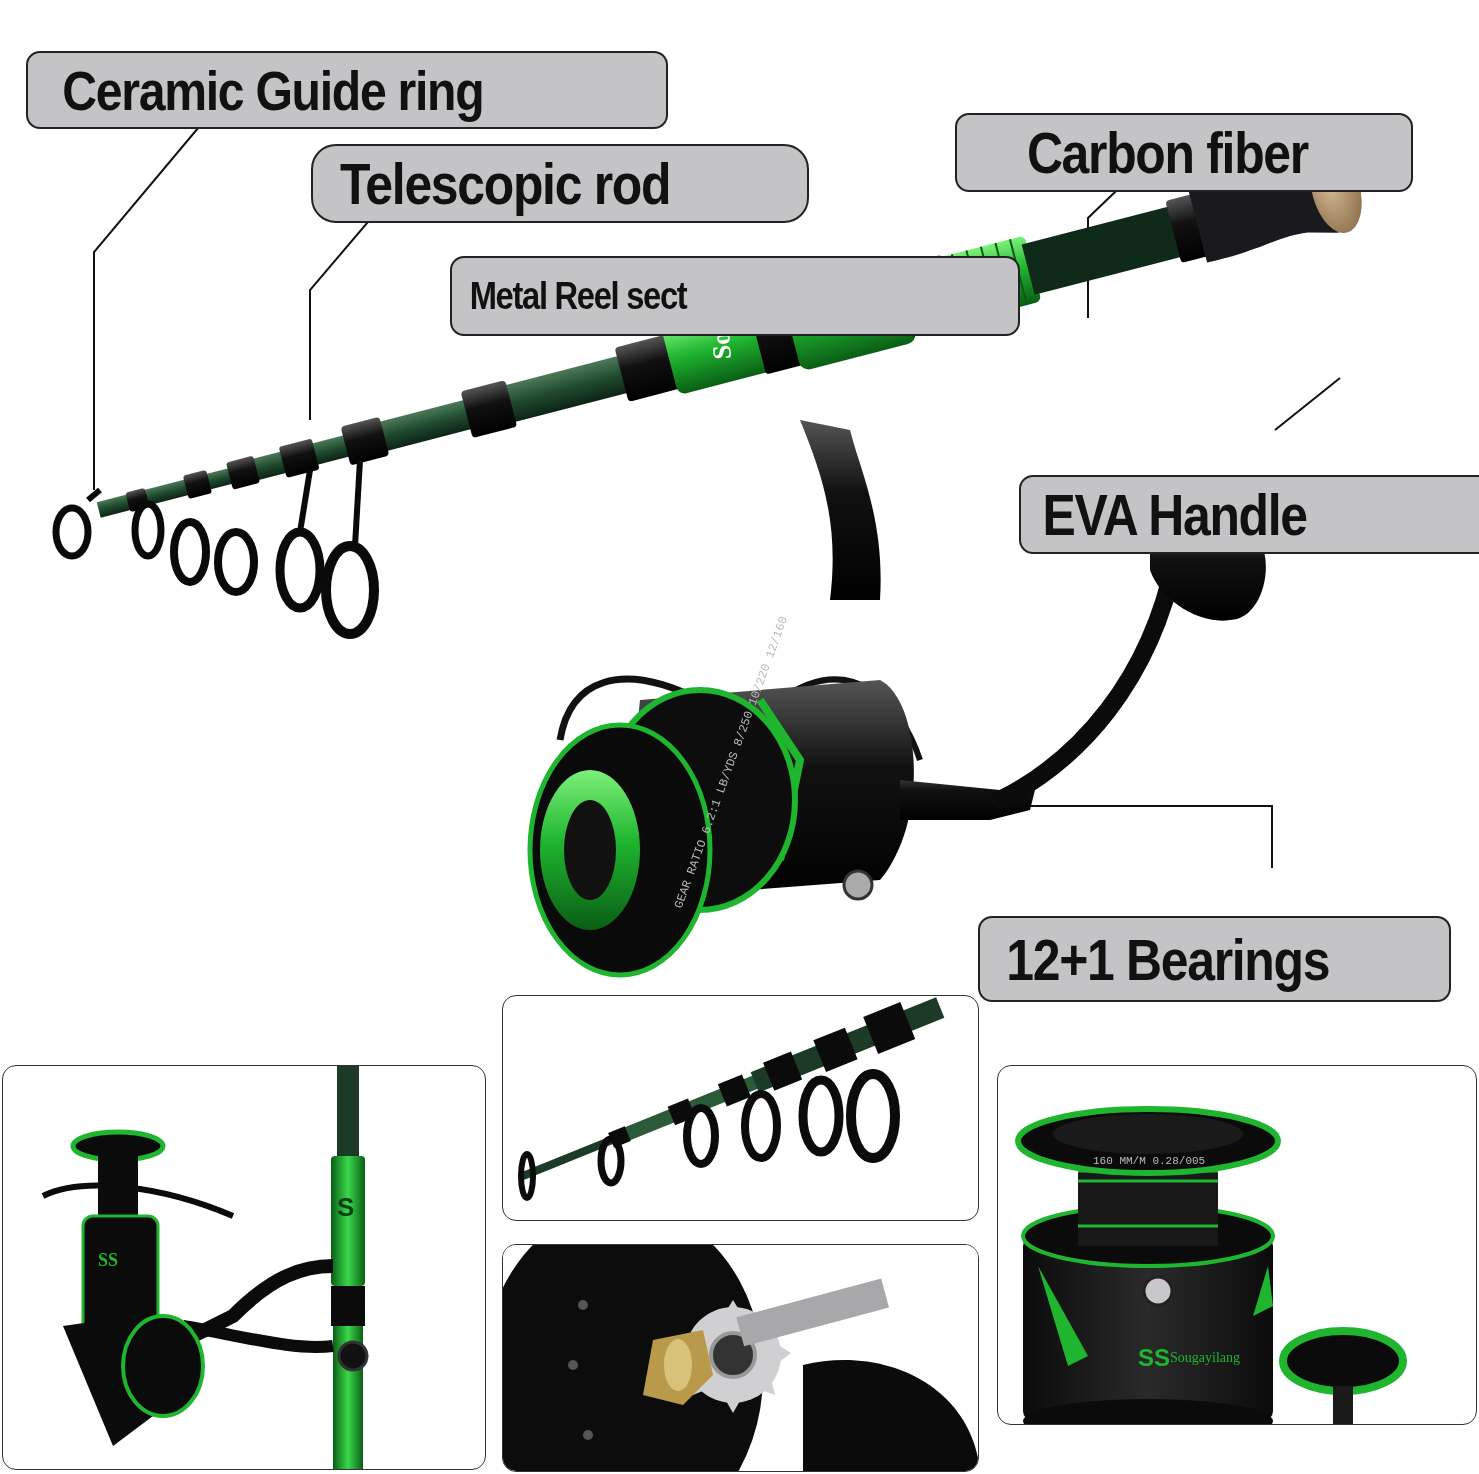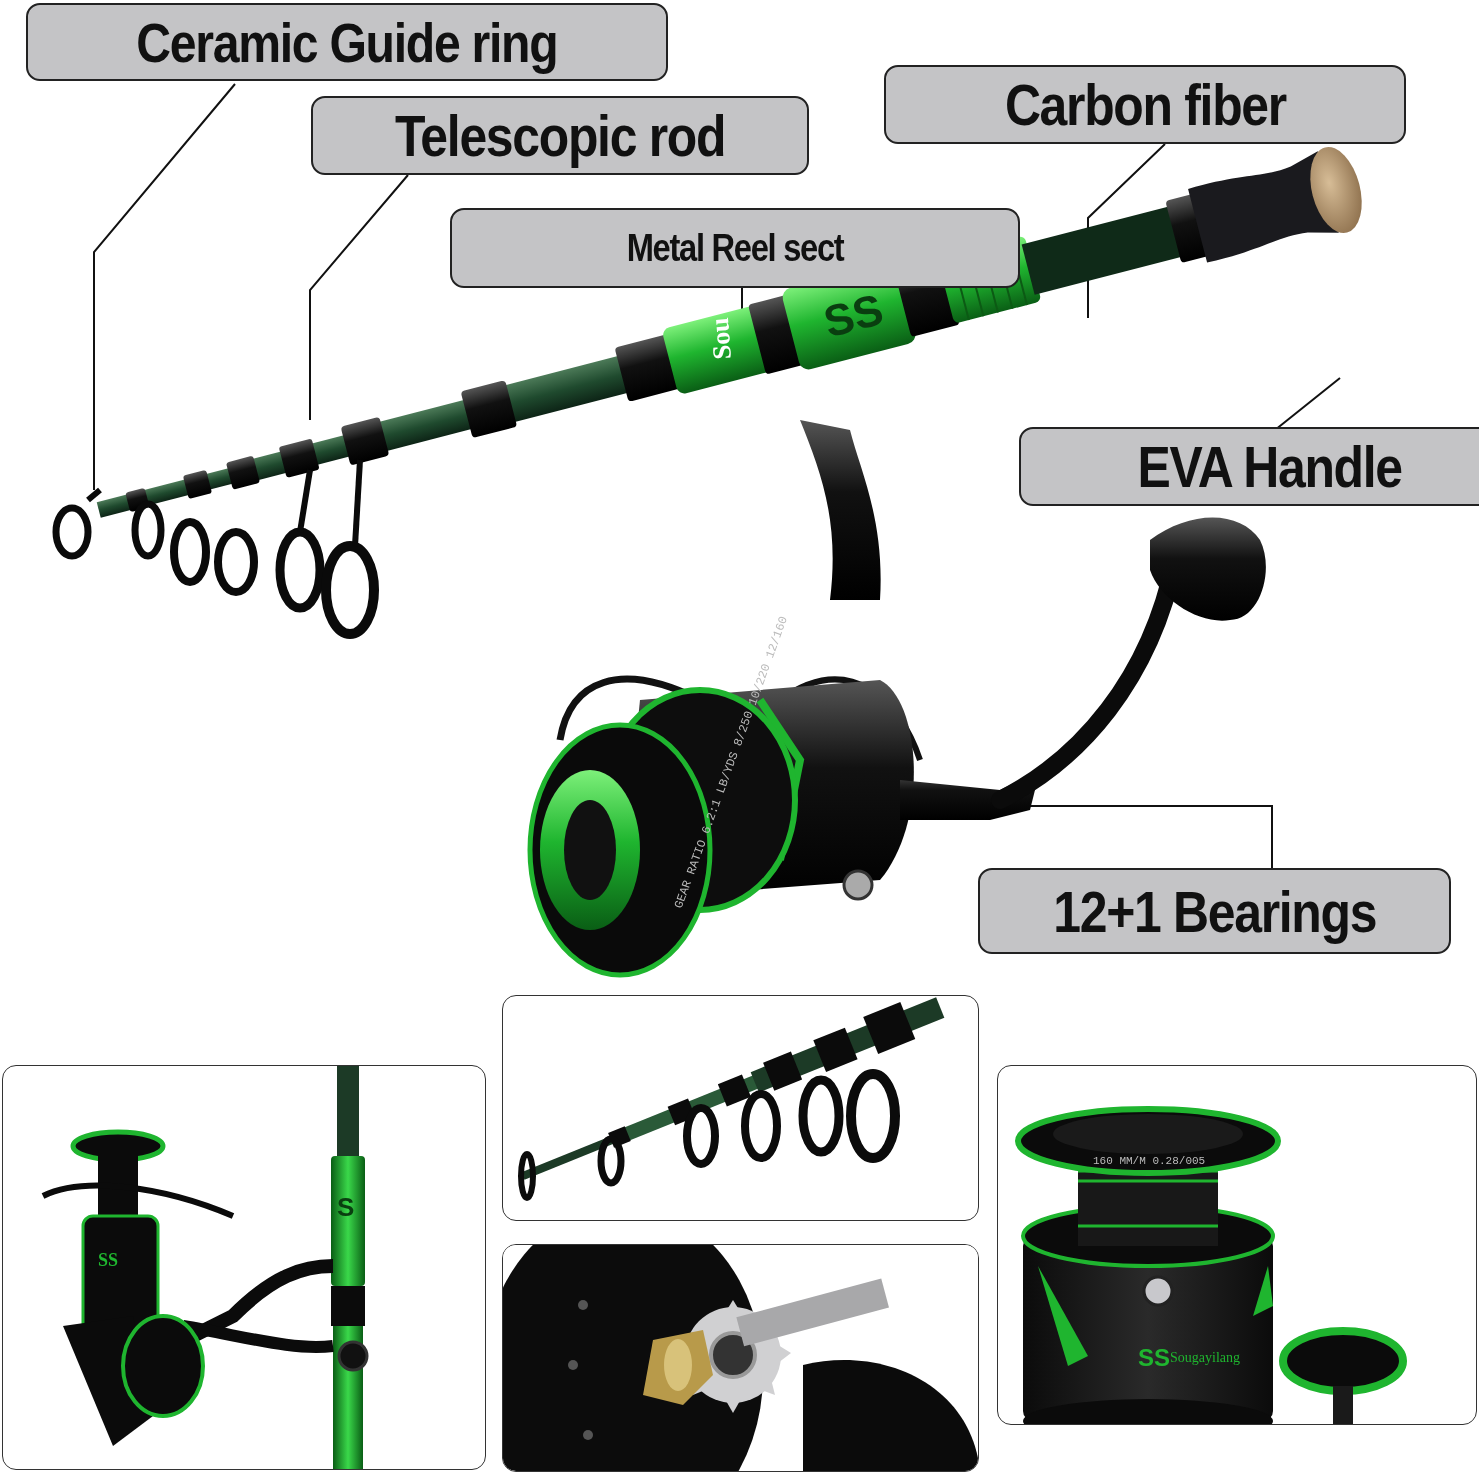--- a/index.html
+++ b/index.html
@@ -1,19 +1,19 @@
 <!DOCTYPE html>
 <html><head>
 <meta charset="utf-8">
 <style>
   html,body{margin:0;padding:0;background:#ffffff;}
   body{width:1479px;height:1474px;position:relative;overflow:hidden;font-family:"Liberation Sans",sans-serif;}
   .label{position:absolute;background:#c4c4c6;border:2px solid #222;border-radius:14px;box-sizing:border-box;
-    display:flex;align-items:center;justify-content:center;font-weight:bold;color:#111;letter-spacing:-1.5px;
-    font-family:"Liberation Sans",sans-serif;}
+    display:flex;align-items:center;justify-content:flex-start;font-weight:bold;color:#111;letter-spacing:-1.5px;
+    font-family:"Liberation Sans",sans-serif;margin-top:48px;}
   .label span{display:block;transform:scaleX(0.86);white-space:nowrap;}
   .panel{position:absolute;border:1.5px solid #333;border-radius:14px;background:#fff;overflow:hidden;box-sizing:border-box;}
   svg{position:absolute;left:0;top:0;}
 </style>
 </head>
 <body>
 
 <svg width="1479" height="1000" viewBox="0 0 1479 1000">
   <defs>
     <linearGradient id="rodG" x1="0" y1="0" x2="0" y2="1">
@@ -108,27 +108,27 @@
     <circle cx="858" cy="885" r="14" fill="#aaa" stroke="#333" stroke-width="3"></circle>
     <path d="M900,780 L1000,790 L1040,770 L1030,810 L990,820 L900,820 Z" fill="url(#blackG)"></path>
     <path d="M1000,800 C1080,760 1150,680 1175,560" stroke="#0b0b0b" stroke-width="18" fill="none" stroke-linecap="round"></path>
     <path d="M1150,540 C1190,510 1240,510 1260,540 C1275,570 1260,620 1230,620 C1200,625 1160,600 1150,570 Z" fill="url(#blackG)"></path>
   </g>
 </svg>
 
 <div class="label" style="left:26px;top:3px;width:642px;height:78px;font-size:56px;">
   <span>Ceramic Guide ring</span>
 </div>
-<div class="label" style="left:311px;top:96px;width:498px;height:79px;font-size:58px;">
+<div class="label" style="left:311px;top:96px;width:498px;height:79px;font-size:58px;border-radius:25px;">
   <span>Telescopic rod</span>
 </div>
 <div class="label" style="left:450px;top:208px;width:570px;height:80px;font-size:38px;">
   <span>Metal Reel sect</span>
 </div>
-<div class="label" style="left:884px;top:65px;width:522px;height:79px;font-size:58px;">
+<div class="label" style="left:955px;top:65px;width:458px;height:79px;font-size:58px;padding-left:47px;">
   <span>Carbon fiber</span>
 </div>
 <div class="label" style="left:1019px;top:427px;width:501px;height:79px;font-size:58px;">
   <span>EVA Handle</span>
 </div>
 <div class="label" style="left:978px;top:868px;width:473px;height:86px;font-size:58px;">
   <span>12+1 Bearings</span>
 </div>
 
 <div class="panel" style="left:2px;top:1065px;width:484px;height:405px;">

